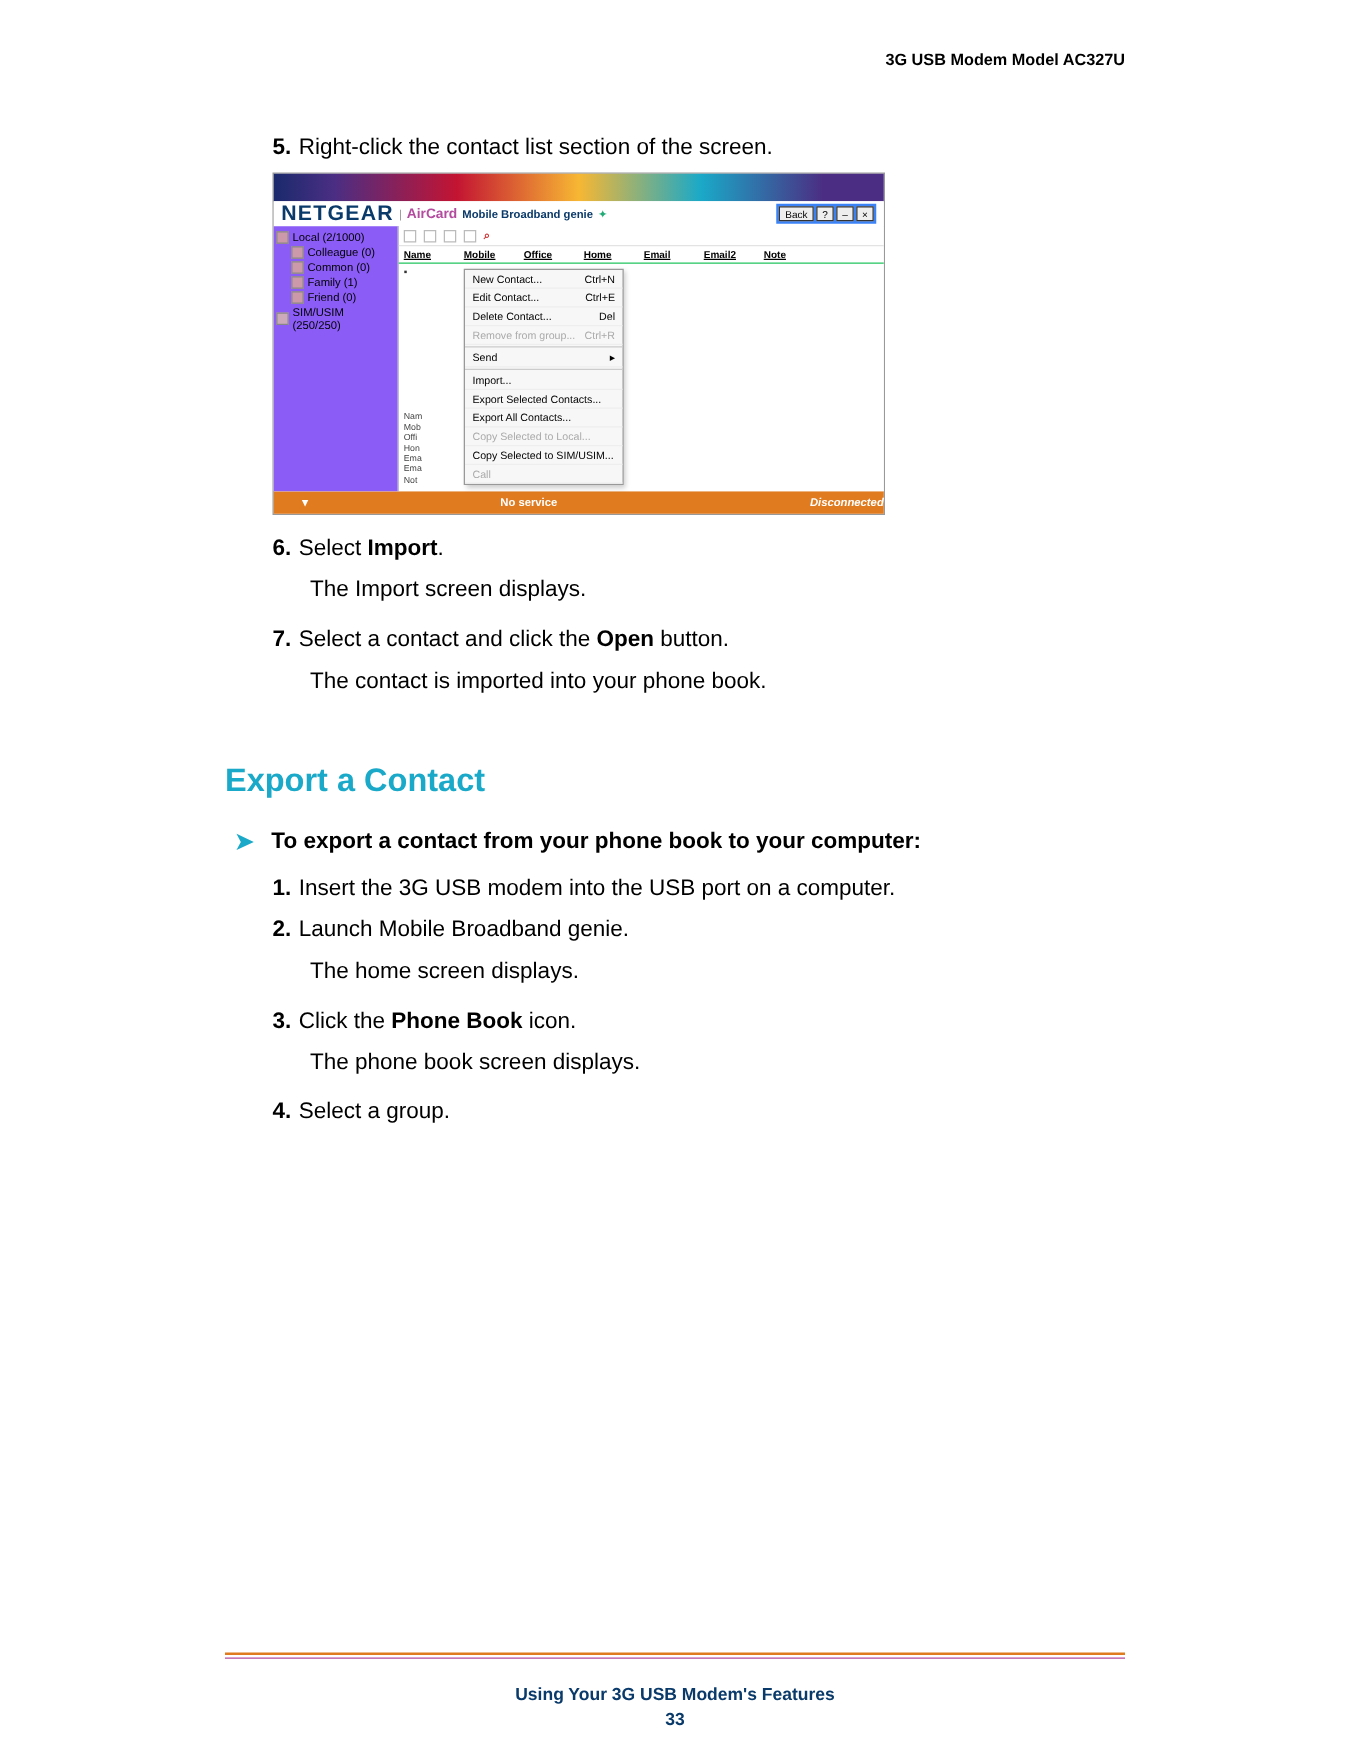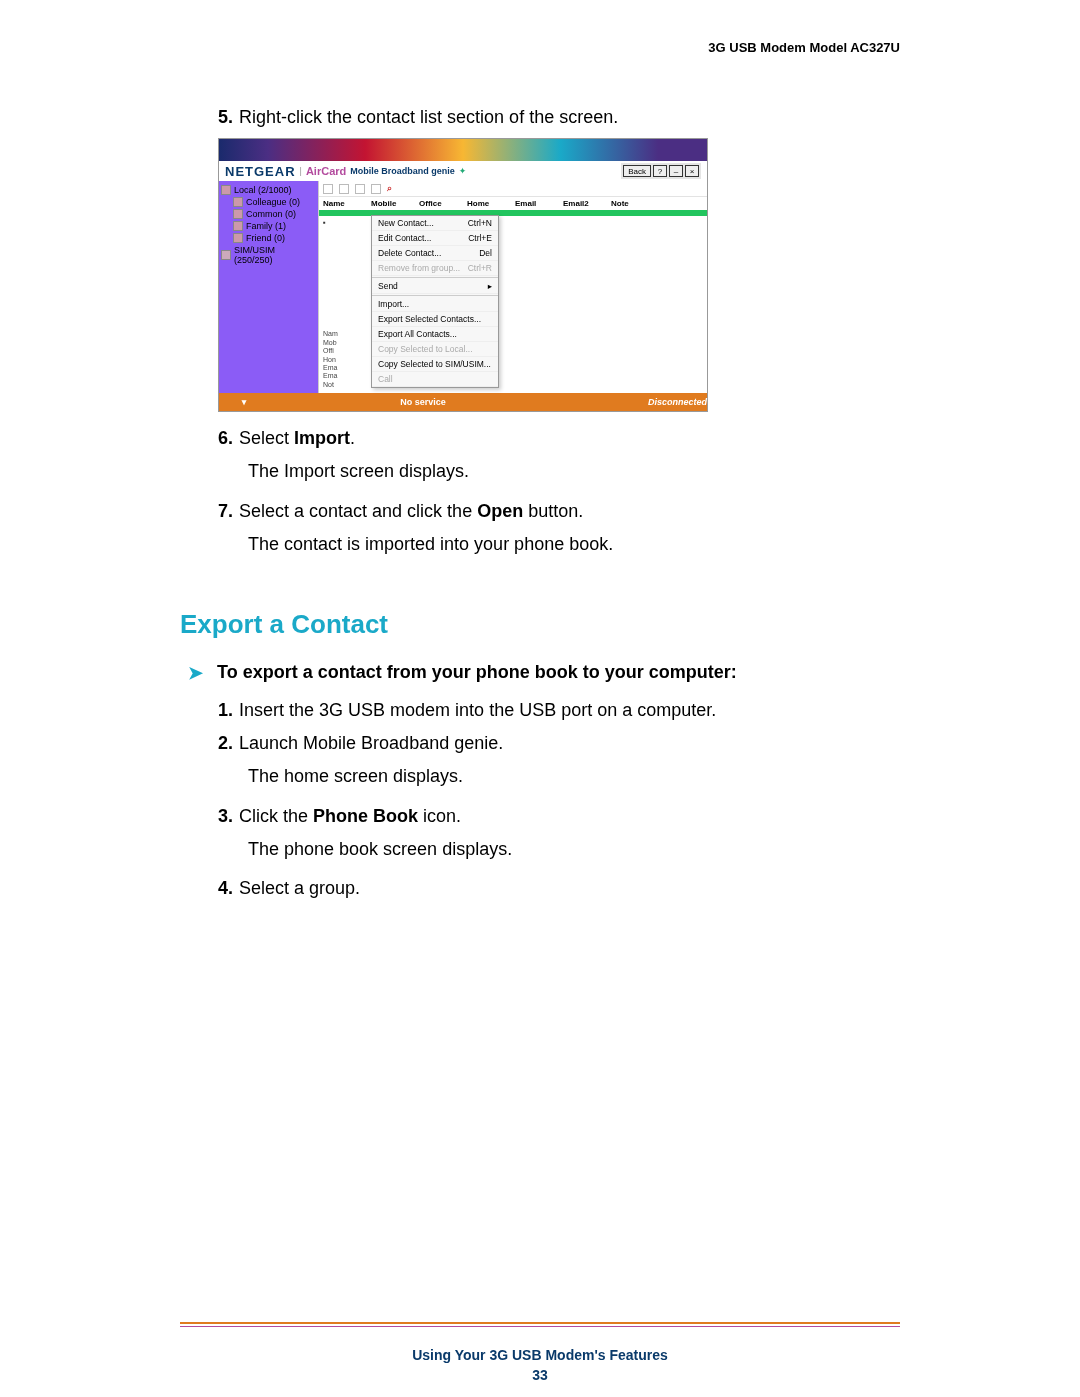--- a/index.html
+++ b/index.html
@@ -55,36 +55,36 @@
   }
   .fig-hdr {
     height: 22px;
     background: linear-gradient(90deg,#1a2a6c,#4b2e83 10%,#c31432 30%,#f7b733 50%,#1aa9c8 70%,#4b2e83 90%);
     display:flex; align-items:center; justify-content:space-between;
     padding: 0 4px;
   }
   .fig-title-row {
     display:flex; align-items:center; background:#fff; padding:0 6px; height:20px; gap:4px;
   }
-  .netgear { color:#0a3a6a; font-weight:bold; font-size:13px; letter-spacing:1px;}
+  .netgear { color:#0a3a6a; font-weight:bold; font-size:17px; letter-spacing:1px;}
   .aircard { color:#b34b9e; font-weight:bold; font-size:11px; }
   .mbg { color:#0a3a6a; font-weight:bold; font-size:9px; }
-  .hdr-btns { display:flex; gap:2px; align-items:center; background:#e5e5e5; padding:2px;}
+  .hdr-btns { display:flex; gap:2px; align-items:center; background:#3b82f6; padding:2px;}
   .hdr-btn { border:1px solid #333; width:14px; height:12px; font-size:8px; display:flex; align-items:center; justify-content:center; background:#eee;}
   .hdr-back { border:1px solid #333; padding:0 4px; height:12px; font-size:8px; background:#eee; display:flex; align-items:center;}
   .fig-body { display:flex; height: 212px; position:relative; background:#fff; }
   .fig-side { width:100px; border-right:1px solid #ccc; padding:3px 2px; background:#8b5cf6;}
   .tree-item { display:flex; align-items:center; gap:3px; padding:1px 0;}
   .tree-item .ti { width:10px; height:10px; background:#c9a; border:1px solid #888;}
   .tree-child { margin-left:12px; }
   .fig-main { flex:1; position:relative; }
   .toolbar { height:16px; display:flex; align-items:center; gap:6px; padding:0 4px; border-bottom:1px solid #e3e3e3;}
   .tb-icon { width:10px; height:10px; border:1px solid #bbb; background:#fff;}
   .tb-search { color:#c33; font-weight:bold;}
-  .cols { display:flex; font-weight:bold; font-size:8px; border-bottom:6px solid #22c55e; padding:2px 4px; gap:18px;}
+  .cols { display:flex; font-weight:bold; font-size:8px; border-bottom:1px solid #22c55e; padding:2px 4px; gap:18px;text-decoration:underline;}
   .cols span { min-width:30px;}
   .rows { padding:2px 4px; }
   .row0 { color:#333; font-size:8px;}
   .detail { position:absolute; bottom:4px; left:4px; font-size:7px; color:#444; line-height:1.2;}
   .ctx-menu {
     position:absolute; left:52px; top:34px; width:128px; background:#f7f7f7;
     border:1px solid #999; box-shadow:2px 2px 4px rgba(0,0,0,0.2);
     font-size:8.5px; z-index:5;
   }
   .ctx-item { padding:2px 6px; display:flex; justify-content:space-between; border-bottom:1px solid #eee;}

